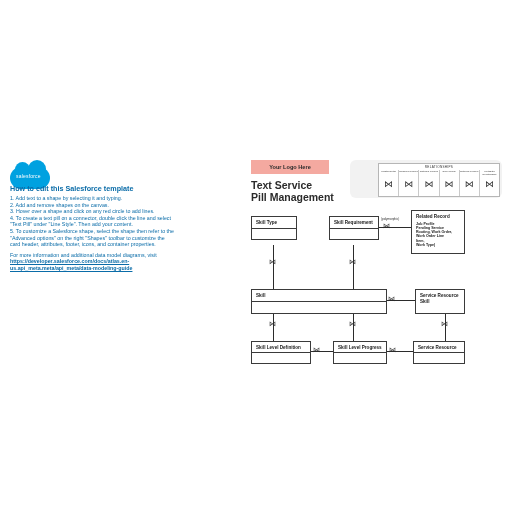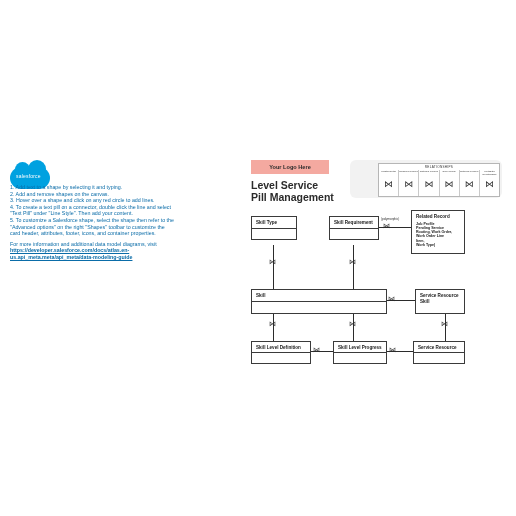--- a/index.html
+++ b/index.html
@@ -57,20 +57,21 @@
 <body>
 
 <div id="root">
 
   <div class="salesforce-logo">
     <div class="cloud"></div>
     <div class="cloud-txt">salesforce</div>
   </div>
 
   <div class="howto">
+    <div class="howto-title">How to edit this Salesforce template</div>
     <ul class="howto-list">
       <li>1. Add text to a shape by selecting it and typing.</li>
       <li>2. Add and remove shapes on the canvas.</li>
       <li>3. Hover over a shape and click on any red circle to add lines.</li>
       <li>4. To create a text pill on a connector, double click the line and select</li>
       <li>    "Text Pill" under "Line Style". Then add your content.</li>
       <li>5. To customize a Salesforce shape, select the shape then refer to the</li>
       <li>    "Advanced options" on the right "Shapes" toolbar to customize the</li>
       <li>    card header, attributes, footer, icons, and container properties.</li>
     </ul>
@@ -78,21 +79,21 @@
     <a class="howto-link" href="#">https://developer.salesforce.com/docs/atlas.en-us.api_meta.meta/api_meta/data-modeling-guide</a>
   </div>
 
   <div class="canvas">
 
     <div class="logo-box">
       <span>Your Logo Here</span>
     </div>
 
     <div class="diagram-title">
-      <div>Level Service</div>
+      <div>Text Service</div>
       <div>Pill Management</div>
     </div>
 
     <div class="legend">
       <div class="legend-inner">
         <div class="legend-head">RELATIONSHIPS</div>
         <div class="legend-cols">
           <div class="legend-col">
             <div class="lbl">Master
 Detail</div>

